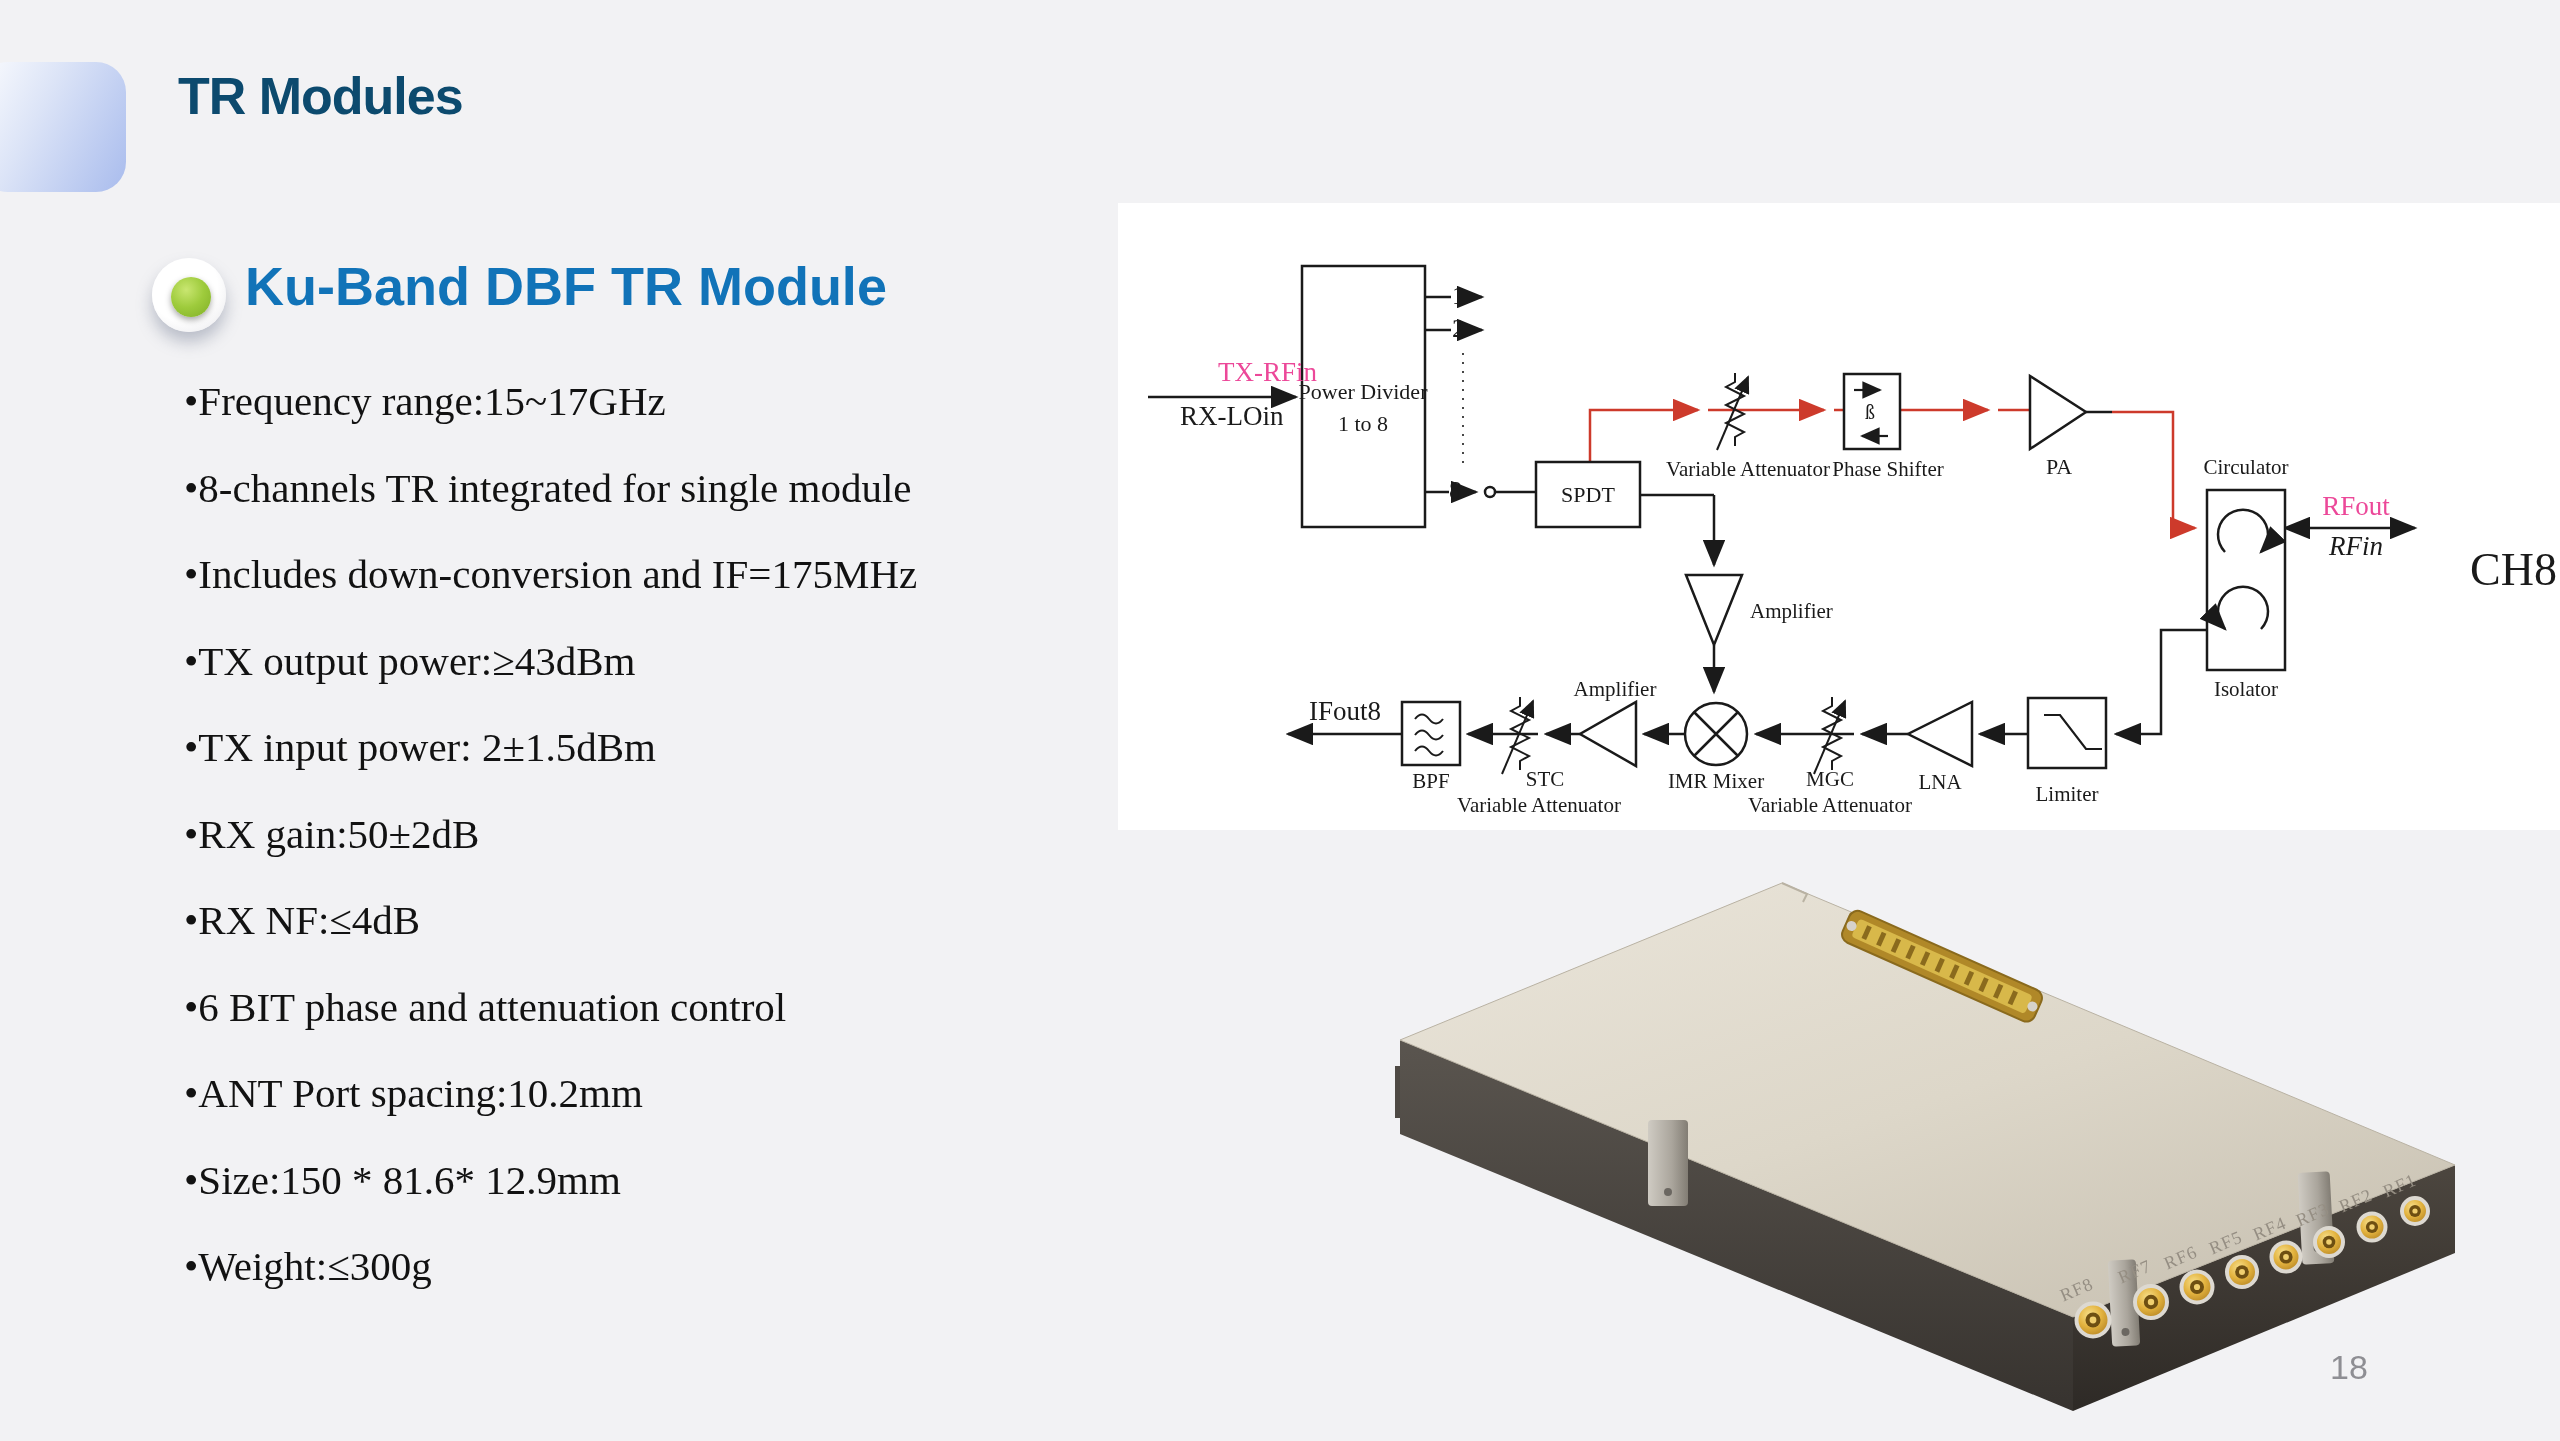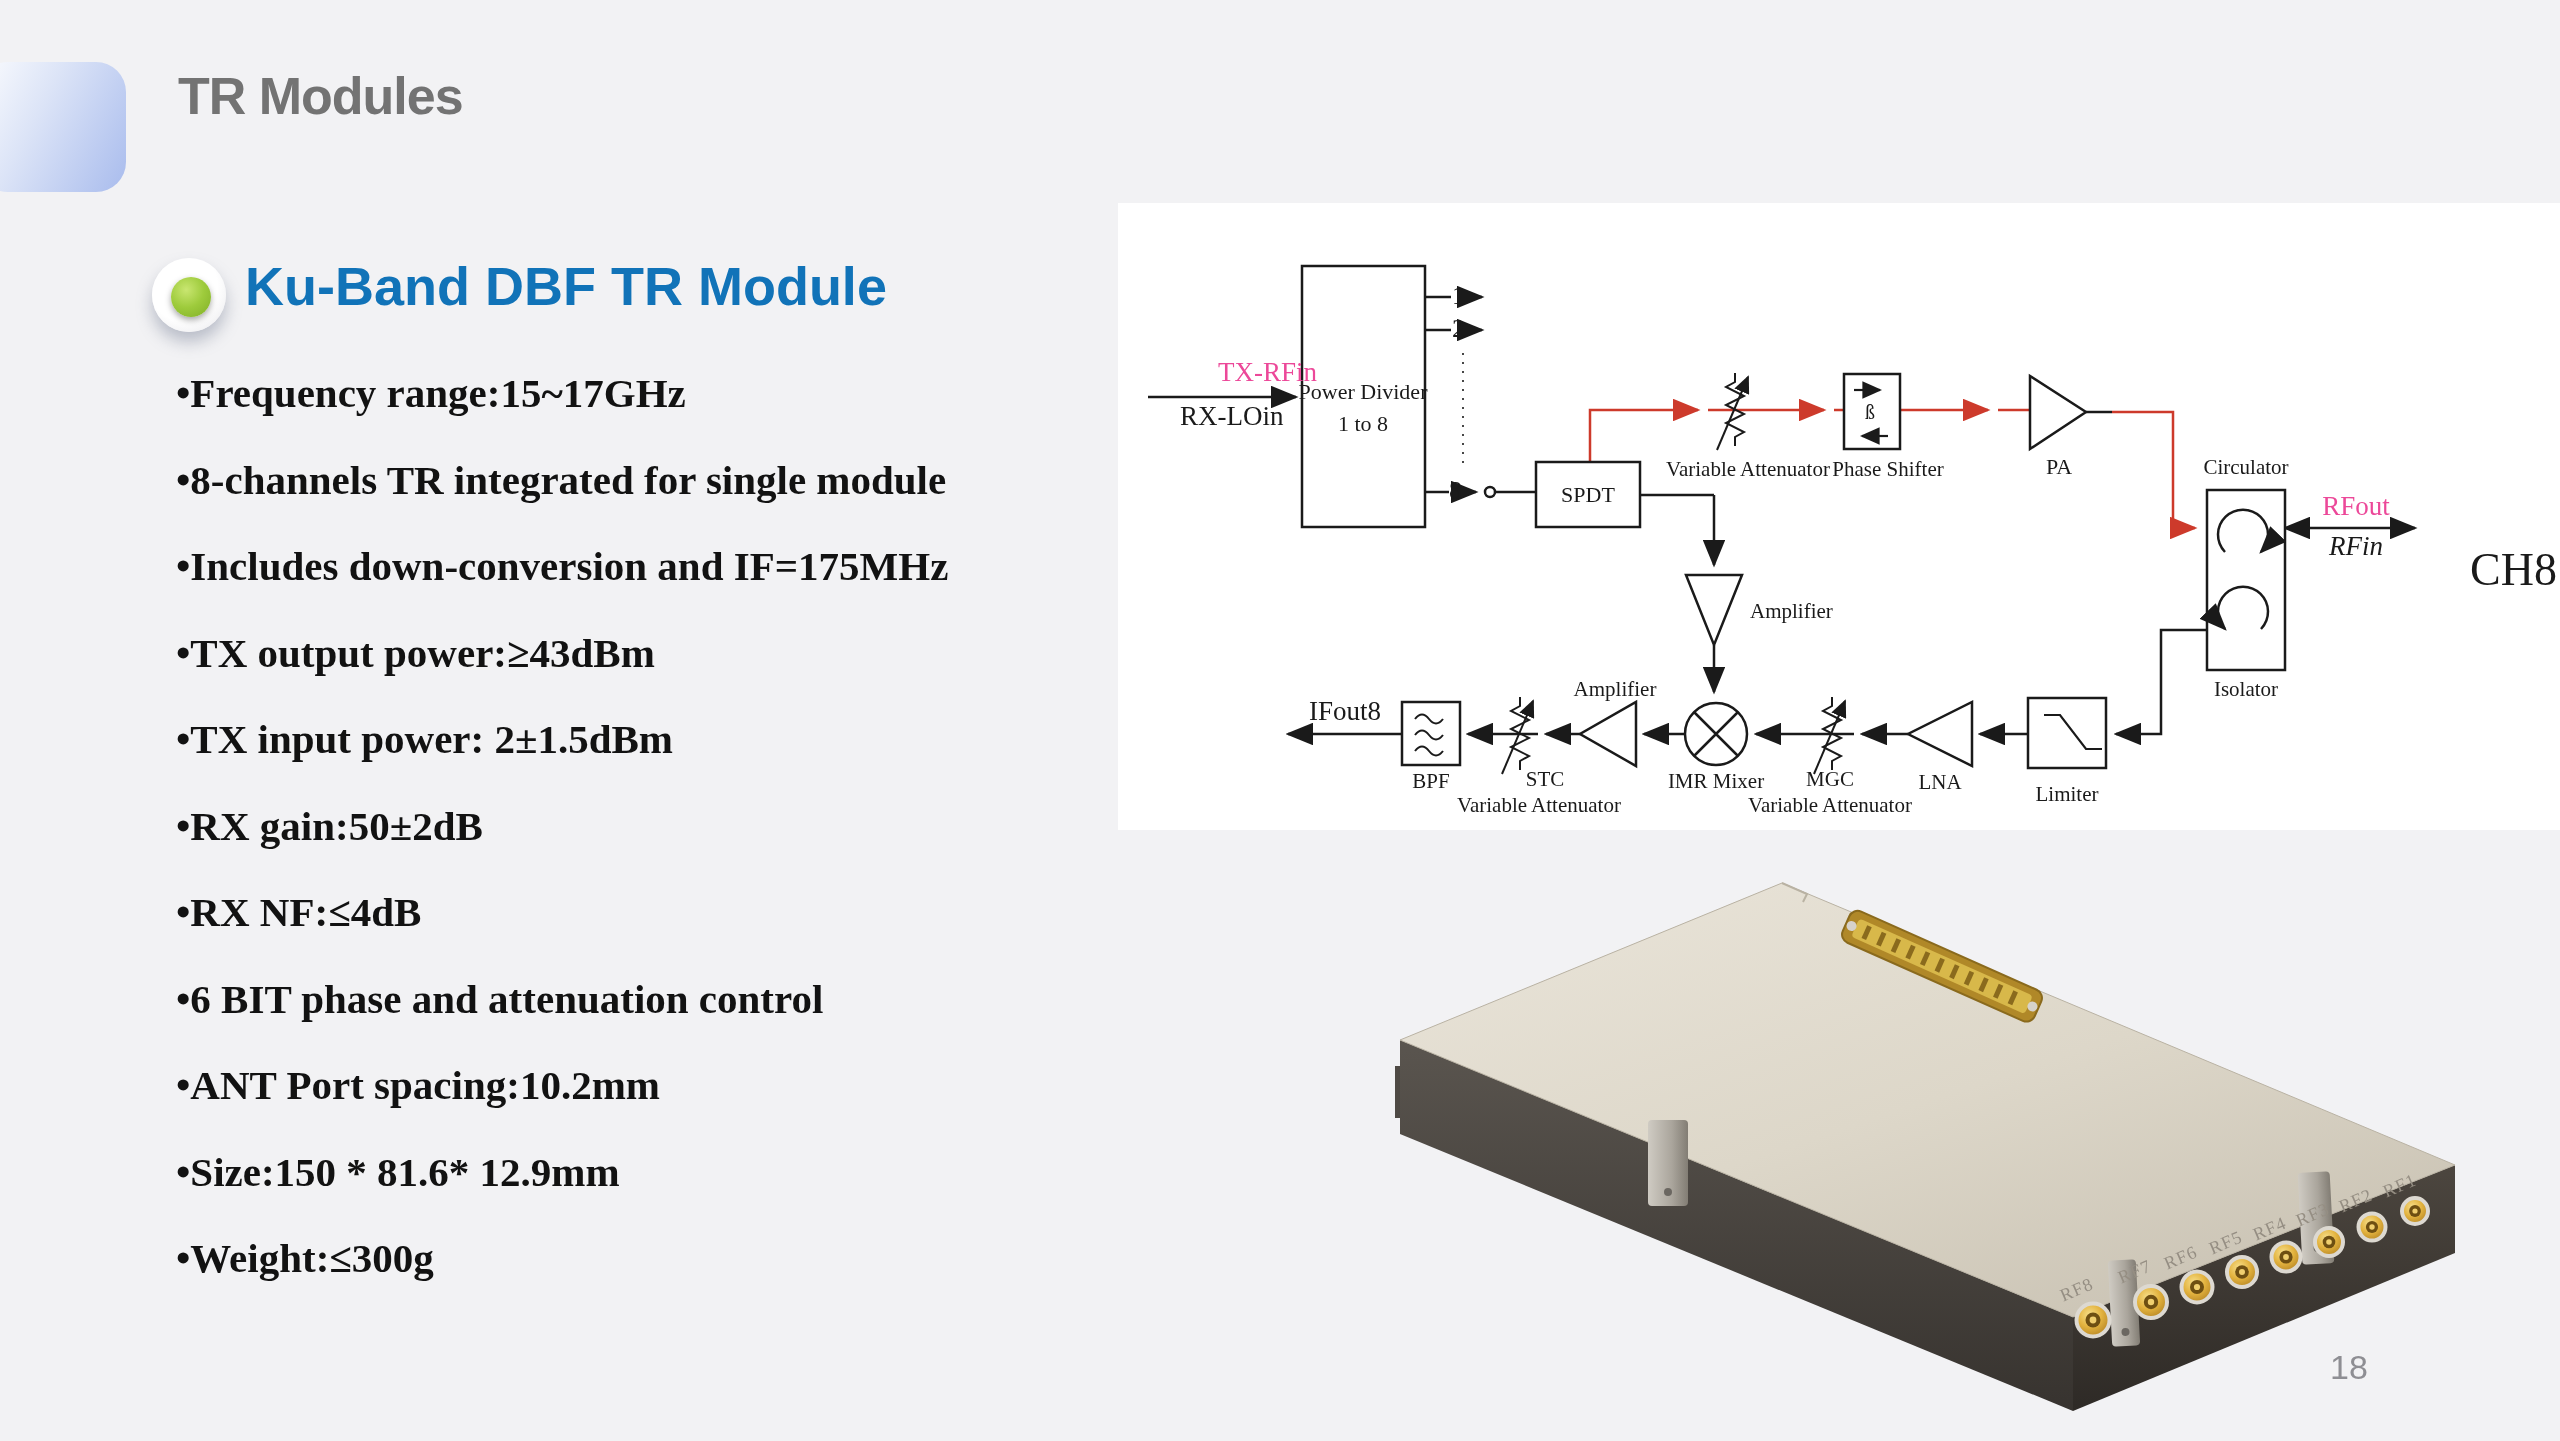--- a/index.html
+++ b/index.html
@@ -9,39 +9,39 @@
     font-family:"Liberation Sans",sans-serif;
   }
   
   .corner-decor{
     position:absolute;left:-22px;top:62px;width:148px;height:130px;
     border-radius:30px;
     background:linear-gradient(118deg,#fbfcfe 0%,#dce4f7 40%,#a9bced 100%);
   }
   .slide-title{
     position:absolute;left:178px;top:66px;
-    font-size:52px;font-weight:bold;color:#737373;letter-spacing:-1px;
+    font-size:52px;font-weight:bold;color:#0c4a6e;letter-spacing:-1px;
     white-space:nowrap;
   }
   .bullet-plate{
     position:absolute;left:152px;top:258px;width:74px;height:74px;border-radius:50%;
     background:radial-gradient(circle at 42% 38%,#ffffff 55%,#ededf0 85%,#dfdfe4 100%);
     box-shadow:0 10px 16px rgba(100,110,135,.40);
   }
   .bullet-dot{
     position:absolute;left:171px;top:277px;width:40px;height:40px;border-radius:50%;
     background:radial-gradient(circle at 38% 32%,#c9e671 0%,#9ecb3c 48%,#7fae27 100%);
     box-shadow:0 3px 6px rgba(0,0,0,.35);
   }
   .section-title{
     position:absolute;left:245px;top:255px;
     font-size:54px;font-weight:bold;color:#1173b8;white-space:nowrap;
   }
   ul.specs{
-    position:absolute;left:176px;top:350px;margin:0;padding:0;list-style:none;font-weight:bold;
+    position:absolute;left:176px;top:350px;margin:8px;padding:0;list-style:none;
   }
   ul.specs li{
     font-family:"Liberation Serif","DejaVu Serif",serif;
     font-size:41px;color:#121212;line-height:86.5px;white-space:nowrap;
   }
   .page-number{
     position:absolute;left:2330px;top:1348px;font-size:34px;color:#8e8e93;
   }
   
   .diagram-panel{

